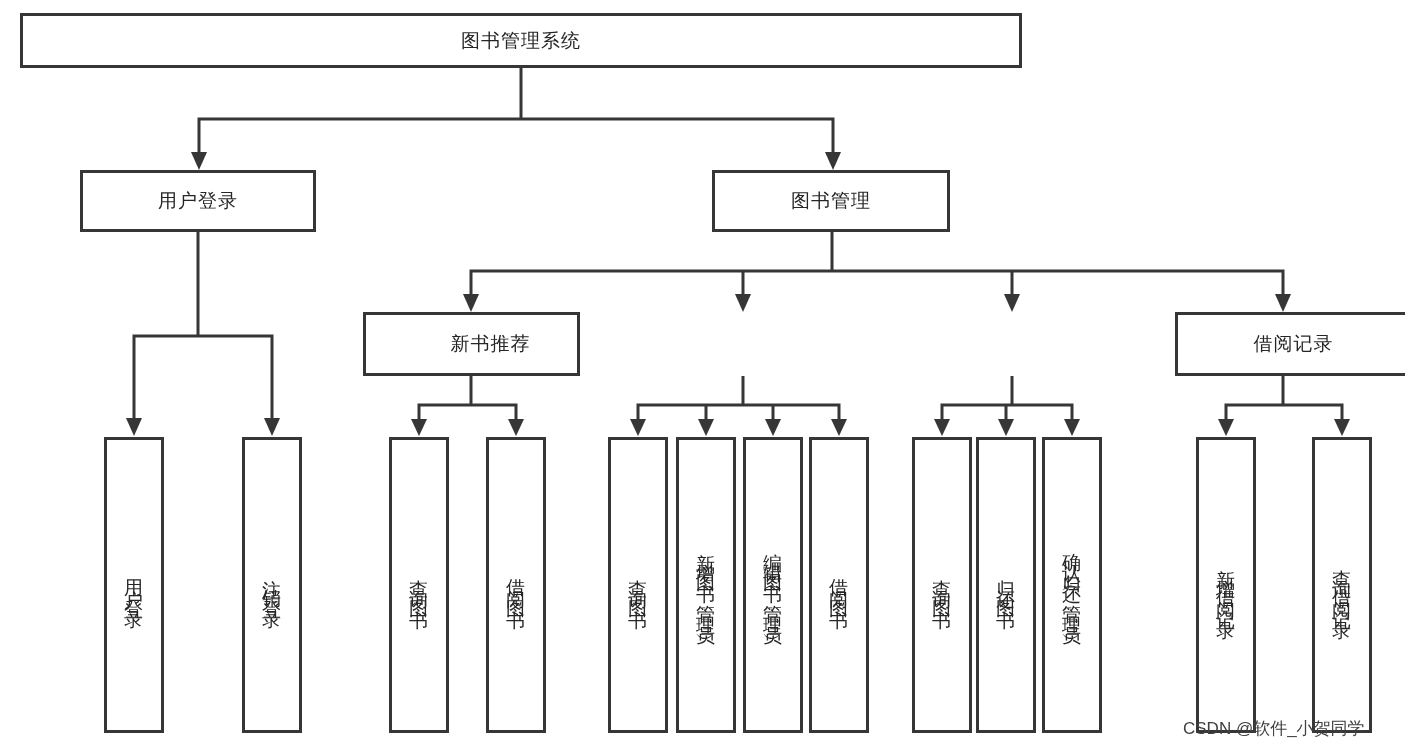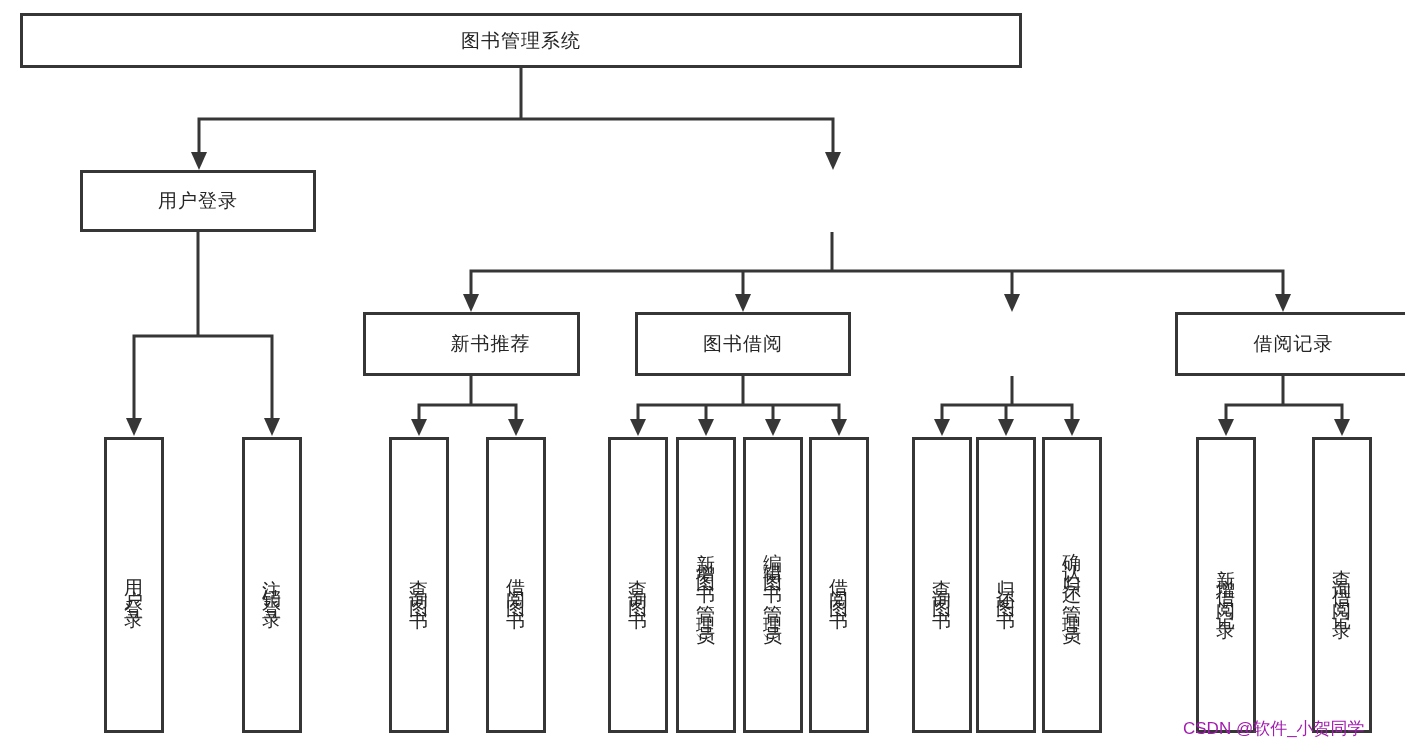--- a/index.html
+++ b/index.html
@@ -60,21 +60,21 @@
   .leaf-9  { left: 912px; }
   .leaf-10 { left: 976px; }
   .leaf-11 { left: 1042px; }
   .leaf-12 { left: 1196px; }
   .leaf-13 { left: 1312px; }
   .watermark {
     position: absolute;
     left: 1183px;
     top: 717px;
     font-size: 17px;
-    color: #a21caf;
+    color: #404040;
     white-space: nowrap;
   }
 </style>
 </head>
 <body>
 
 <div id="stage">
 
   <svg id="connectors" viewBox="0 0 1405 747" xmlns="http://www.w3.org/2000/svg">
 
@@ -136,23 +136,23 @@
     </g>
     <g fill="#363636" stroke="none">
       <polygon points="1218,419 1234,419 1226,436"></polygon>
       <polygon points="1334,419 1350,419 1342,436"></polygon>
     </g>
   </svg>
 
   <div class="box hbox root-box">图书管理系统</div>
 
   <div class="box hbox lvl2-login">用户登录</div>
+  <div class="box hbox lvl2-mgmt">图书管理</div>
 
   <div class="box hbox lvl3-a">新书推荐</div>
-  <div class="box hbox lvl3-b">图书借阅</div>
   <div class="box hbox lvl3-d">借阅记录</div>
 
   <div class="box leaf leaf-1">用户登录</div>
   <div class="box leaf leaf-2">注销登录</div>
 
   <div class="box leaf leaf-3">查询图书</div>
   <div class="box leaf leaf-4">借阅图书</div>
 
   <div class="box leaf leaf-5">查询图书</div>
   <div class="box leaf leaf-6">新增图书（管理员）</div>

